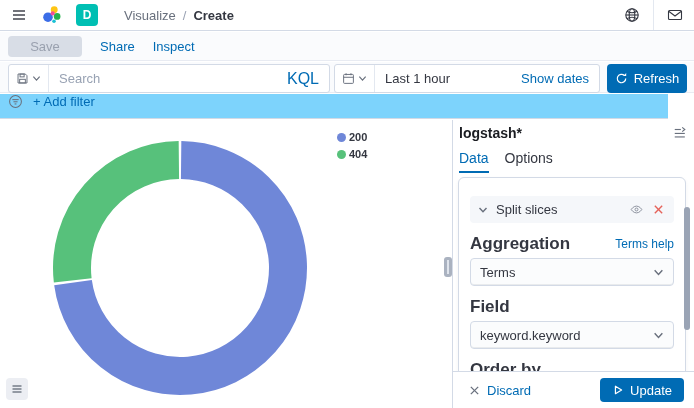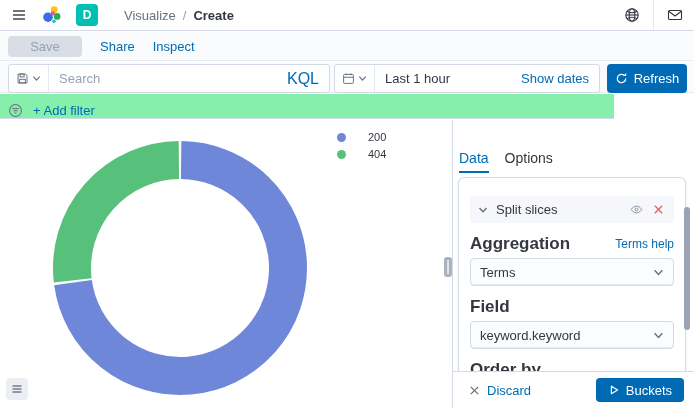--- a/index.html
+++ b/index.html
@@ -33,29 +33,29 @@
   .search-input { flex:1; border:none; outline:none; background:transparent; font-family:inherit; font-size:13px; padding:0 10px; color:#343741; }
   .search-input::placeholder { color:#98a2b3; }
   .kql-badge { color:#006bb4; font-size:16px; padding:0 10px; cursor:pointer;text-align:right; }
   .date-group { position:absolute; left:334px; top:2px; width:266px; height:29px; background:#fff; border:1px solid #d3dae6; border-radius:3px; display:flex; align-items:center; }
   .date-addon { display:flex; align-items:center; gap:3px; padding:0 7px; height:100%; border-right:1px solid #e3e8f0; color:#69707d; cursor:pointer; }
   .date-value { font-size:13px; color:#343741; padding:0 10px; flex:1; cursor:pointer; }
   .show-dates { color:#006bb4; font-size:13px; padding-right:10px; white-space:nowrap; }
   .refresh-btn { position:absolute; left:607px; top:2px; width:80px; height:29px; background:#006bb4; border:none; border-radius:4px; color:#fff; font-size:13px; font-family:inherit; display:flex; align-items:center; justify-content:center; gap:6px; cursor:pointer; }
 
   
-  .filter-row { position:absolute; left:0; top:94px; width:614px; height:25px; background:#86efac; border-bottom:1px solid #d3dae6; display:flex; align-items:flex-end; }
+  .filter-row { position:absolute; left:0; top:94px; width:668px; height:25px; background:#7dd3fc; border-bottom:1px solid #d3dae6; display:flex; align-items:flex-start; }
   .filter-icon { margin-left:8px; color:#69707d; display:flex; cursor:pointer; }
   .add-filter { margin-left:10px; color:#006bb4; font-size:13px; cursor:pointer; background:none; border:none; font-family:inherit; }
 
   
   .chart-area { position:absolute; left:0; top:120px; width:452px; height:288px; background:#fff; }
   .donut { position:absolute; left:0; top:3px; }
   .legend { position:absolute; left:337px; top:11px; display:flex; flex-direction:column; gap:5px; }
-  .legend-item { display:flex; align-items:center; gap:22px; cursor:pointer; }
+  .legend-item { display:flex; align-items:center; gap:3px; cursor:pointer;font-weight:bold; }
   .legend-dot { width:9px; height:9px; border-radius:50%; }
   .legend-label { font-size:11px; color:#343741; }
   .legend-toggle { position:absolute; left:6px; top:258px; width:22px; height:22px; background:#eceef3; border:none; border-radius:4px; color:#69707d; display:flex; align-items:center; justify-content:center; cursor:pointer; }
 
   
   .resizer { position:absolute; left:444px; top:257px; width:8px; height:20px; background:#aab2c0; border-radius:3px; cursor:col-resize; }
   .resizer::after { content:""; position:absolute; left:3px; top:3px; width:2px; height:14px; background:#dfe4ec; }
 
   
   .side-panel { position:absolute; left:452px; top:120px; width:242px; height:288px; background:#fff; border-left:1px solid #d3dae6; }
@@ -235,20 +235,33 @@
               <line x1="2" y1="12" x2="14" y2="12"></line>
             </g>
           </svg>
       </span>
     </button>
   </div>
 
   <div class="resizer"></div>
 
   <div class="side-panel">
+    <div class="panel-header">
+      <span class="panel-title">logstash*</span>
+      <button class="collapse-btn">
+        <span style="display:flex">
+          <svg width="14" height="14" viewBox="0 0 16 16" fill="none" stroke="#69707d" stroke-width="1.3">
+              <line x1="2" y1="4" x2="9" y2="4"></line>
+              <path d="M10.5 1.5 13.5 4l-3 2.5" fill="none"></path>
+              <line x1="2" y1="8.5" x2="13.5" y2="8.5"></line>
+              <line x1="2" y1="12.5" x2="13.5" y2="12.5"></line>
+            </svg>
+        </span>
+      </button>
+    </div>
     <div class="tabs">
       <button class="tab active">Data</button>
       <button class="tab">Options</button>
     </div>
 
     <div class="card">
       <div class="card-inner">
 
         <div class="bucket-row">
           <span class="chev">
@@ -330,17 +343,17 @@
           </svg>
       </span>
       <span>Discard</span>
     </button>
     <button class="update-btn">
       <span style="display:flex">
         <svg width="12" height="12" viewBox="0 0 14 14">
             <path d="M4 2.6v8.8l7.2-4.4z" fill="none" stroke="#fff" stroke-width="1.4" stroke-linejoin="round"></path>
           </svg>
       </span>
-      <span>Buckets</span>
+      <span>Update</span>
     </button>
   </div>
 
 </div>
 
 </body></html>

